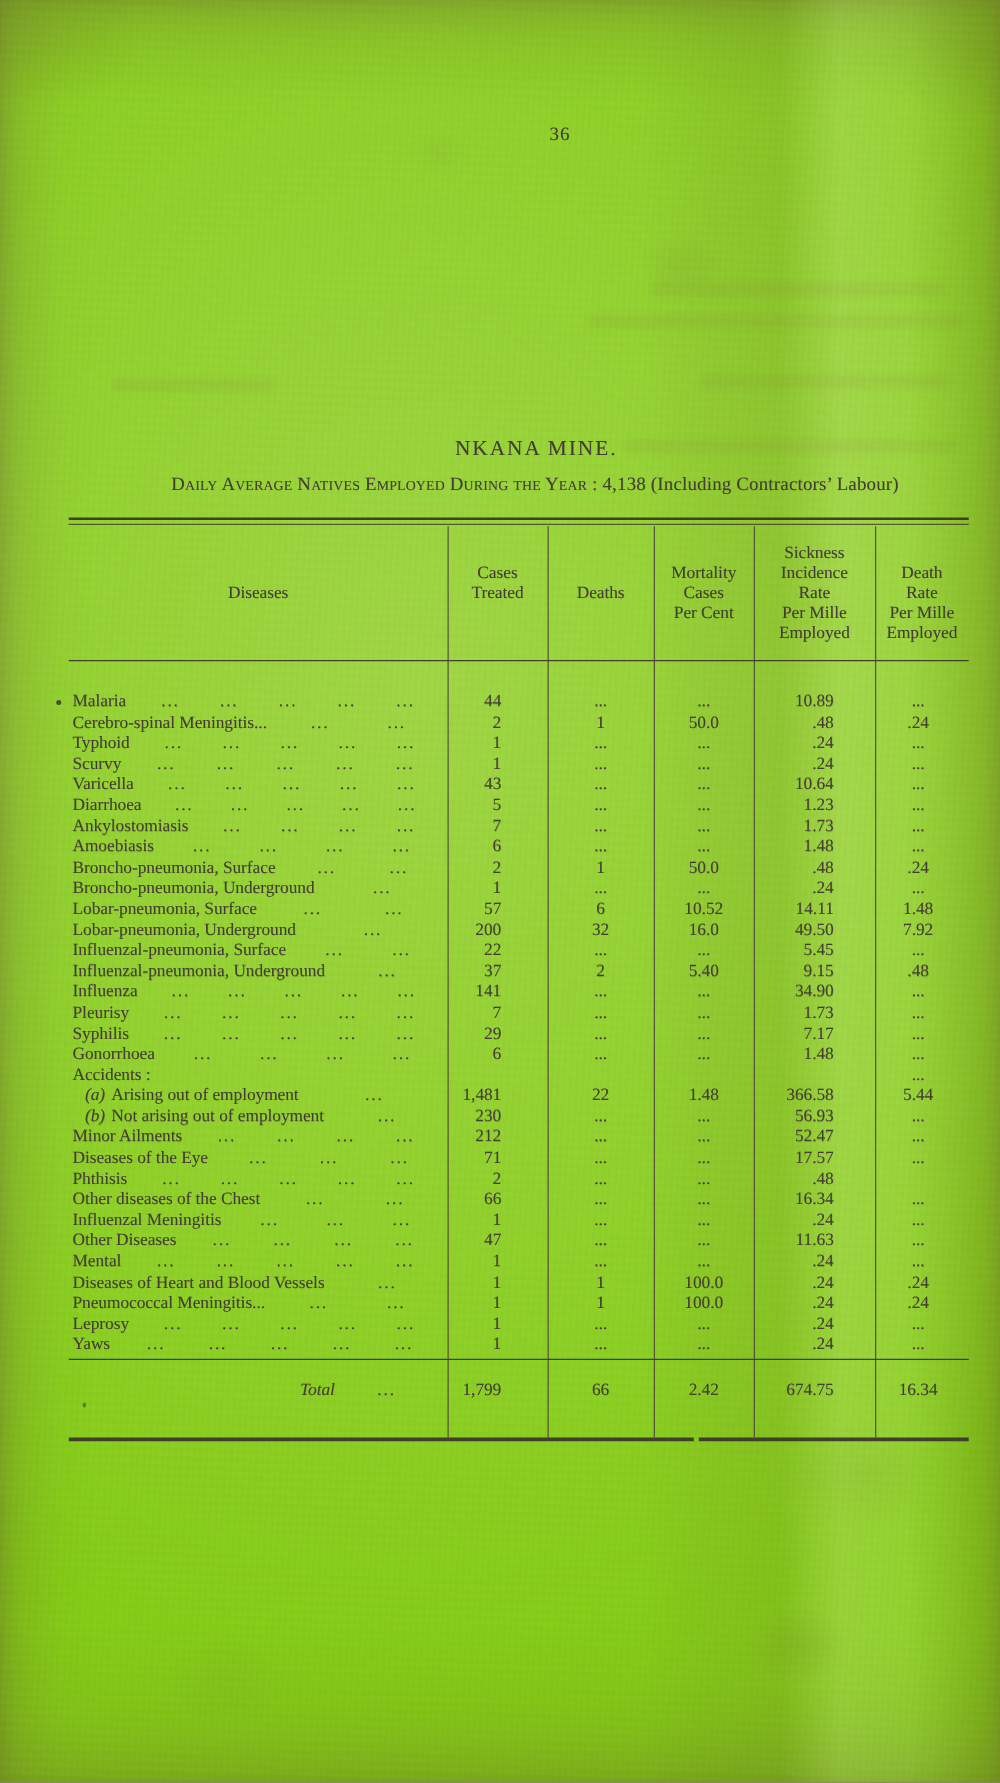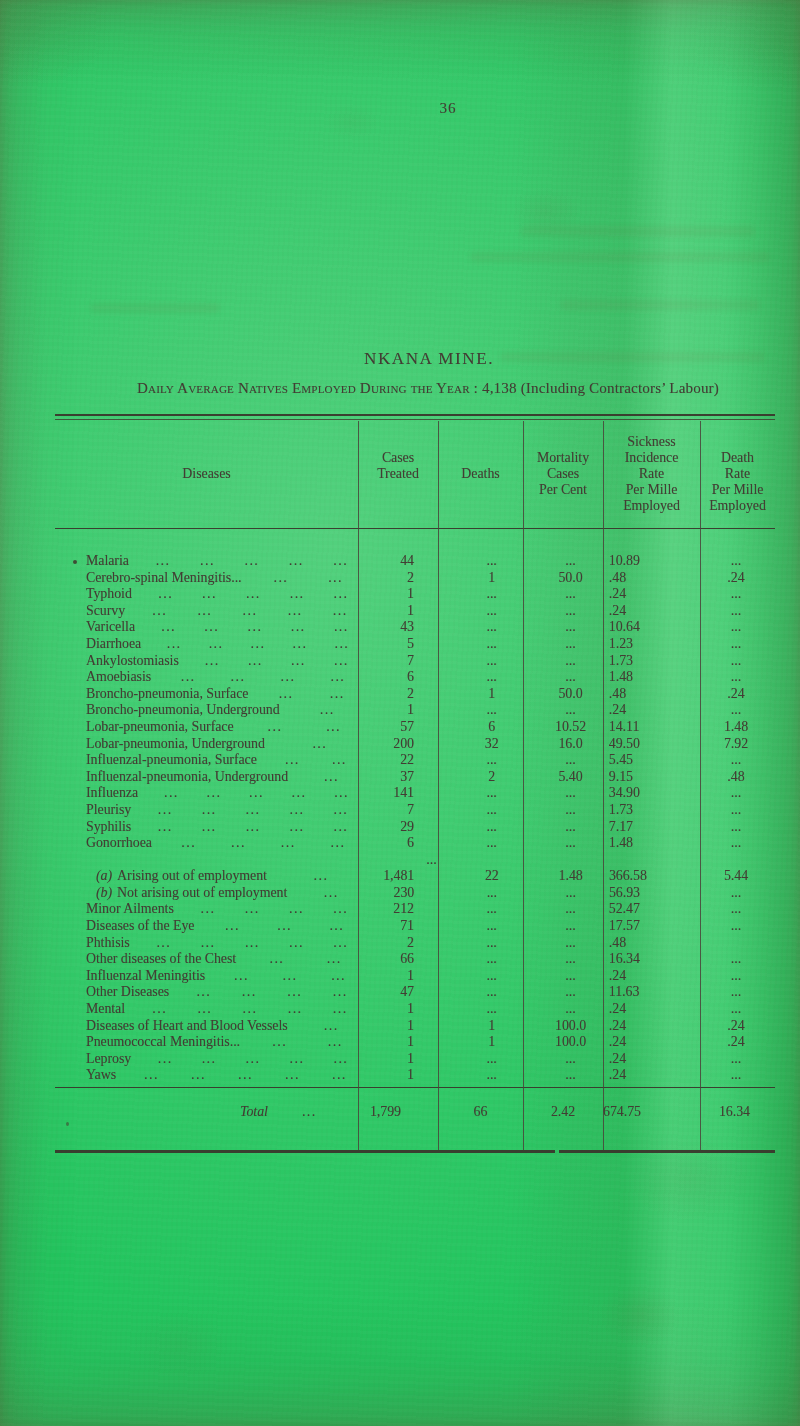--- a/index.html
+++ b/index.html
@@ -1,18 +1,18 @@
 <!DOCTYPE html>
 <html><head>
 <meta charset="utf-8">
 <style>
   html,body{margin:0;padding:0;background:#8a8178;}
   .page{
     position:relative;width:800px;height:1426px;overflow:hidden;
-    background:#22c55e;
+    background:#84cc16;
     font-family:"Liberation Serif","DejaVu Serif",serif;
     color:#433d34;
     box-shadow:inset 0 0 70px rgba(92,70,42,.28), inset 0 0 10px rgba(92,70,42,.18);
   }
   .tex{position:absolute;left:0;top:0;right:0;bottom:0;pointer-events:none;}
   .tex-light{background:radial-gradient(140% 90% at 42% 38%, rgba(255,250,236,.22), rgba(255,250,236,0) 62%);}
   .tex-bands{background:
     linear-gradient(90deg, rgba(96,74,46,.13) 0%, rgba(96,74,46,.04) 2.5%, rgba(96,74,46,0) 6%,
       rgba(96,74,46,0) 64%, rgba(96,74,46,.06) 71%, rgba(96,74,46,.09) 78%,
       rgba(255,250,232,.15) 84%, rgba(255,250,232,.11) 91%, rgba(96,74,46,.09) 98%, rgba(96,74,46,.17) 100%),
@@ -43,29 +43,29 @@
 
   .tbl{position:absolute;left:55px;top:412px;width:720px;height:745px;font-size:13.8px;}
   .hrule{position:absolute;left:0;width:720px;background:#39332a;opacity:.92;}
   .vrule{position:absolute;top:9px;height:729px;width:1.3px;background:#4a4339;opacity:.85;}
 
   .hcell{position:absolute;text-align:center;line-height:16px;}
 
   .tbody{position:absolute;left:0;top:141px;width:720px;}
   .row{display:flex;height:16.6px;line-height:16.6px;}
   .c{white-space:nowrap;overflow:visible;}
-  .c-dis{width:303px;display:flex;align-items:baseline;padding-left:3px;box-sizing:border-box;position:relative;margin-left:28px;}
+  .c-dis{width:303px;display:flex;align-items:baseline;padding-left:3px;box-sizing:border-box;position:relative;}
   .pfx{margin-right:5px;}
   .ldrs{flex:1;display:flex;justify-content:space-around;padding:0 10px 0 12px;}
   .dots{letter-spacing:1.5px;}
   .num{box-sizing:border-box;}
   .v0{width:80px;text-align:right;padding-right:37px;}
   .v1{width:85px;text-align:center;}
   .v2{width:80px;text-align:center;}
-  .v3{width:97px;text-align:left;padding-right:33px;}
+  .v3{width:97px;text-align:right;padding-right:33px;}
   .v4{width:75px;text-align:center;padding-right:6px;}
   .marker{position:absolute;left:-10px;top:7px;width:4px;height:4px;border-radius:50%;
     background:rgba(62,54,42,.85);}
 
   .total-row{position:absolute;left:0;top:690px;width:720px;display:flex;height:20px;line-height:20px;}
   .total-lbl{width:303px;box-sizing:border-box;display:flex;align-items:flex-start;padding-left:185px;}
   .total-lbl .dots{margin-left:34px;}
   .speck{position:absolute;width:3px;height:4px;border-radius:50%;background:rgba(70,60,45,.55);}
 </style>
 </head>
@@ -425,20 +425,25 @@
               <span class="dots">...</span>
             </span>
     </div>
     <div class="c v0 num">6</div>
     <div class="c v1 num">...</div>
     <div class="c v2 num">...</div>
     <div class="c v3 num">1.48</div>
     <div class="c v4 num">...</div>
   </div>
         <div class="row">
+    <div class="c c-dis">
+
+      <span>Accidents :</span>
+      <span class="ldrs"></span>
+    </div>
     <div class="c v0 num"></div>
     <div class="c v1 num"></div>
     <div class="c v2 num"></div>
     <div class="c v3 num"></div>
     <div class="c v4 num">...</div>
   </div>
         <div class="row">
     <div class="c c-dis" style="padding-left: 13px;">
 
       <i class="pfx">(a)</i>

